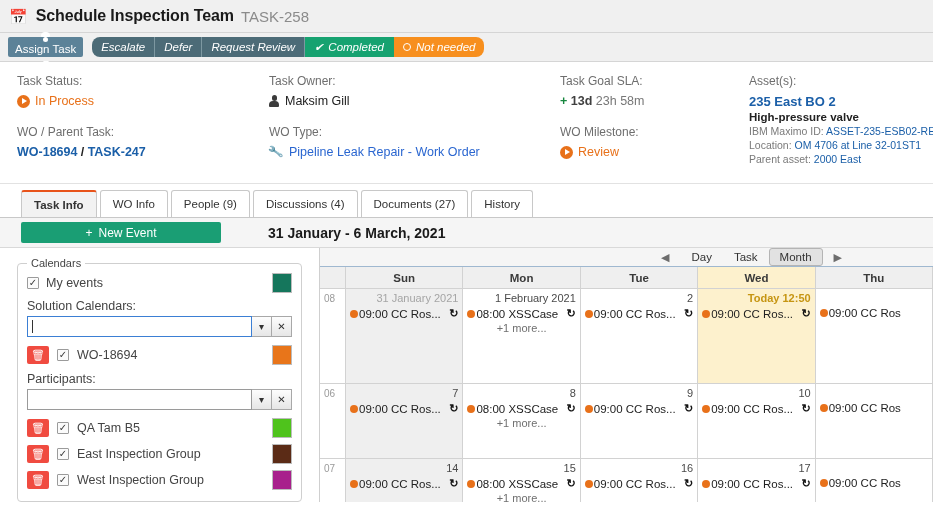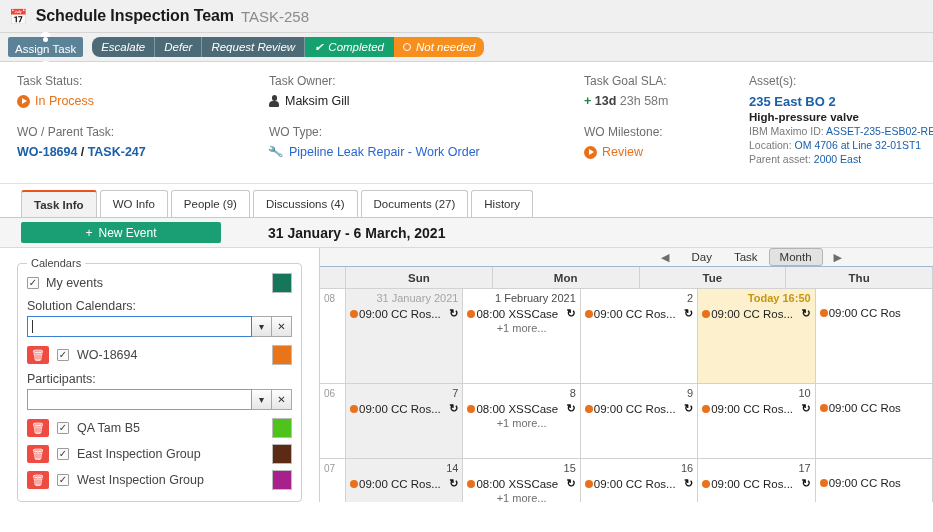--- a/index.html
+++ b/index.html
@@ -209,21 +209,21 @@
       <span class="person-dark"></span>
       <span>Maksim Gill</span>
     </div>
     <div class="lbl row2">WO Type:</div>
     <div class="wotype">
       <span class="wrench">🔧</span>
       <a href="#">Pipeline Leak Repair - Work Order</a>
     </div>
   </div>
 
-  <div class="col" style="left:584px;">
+  <div class="col" style="left:560px;">
     <div class="lbl">Task Goal SLA:</div>
     <div class="sla">
       <span class="plus-g">+</span>
       <b>13d</b>
       <span>23h 58m</span>
     </div>
     <div class="lbl row2">WO Milestone:</div>
     <div class="val-status">
       <span class="play-ico"></span>
       <span>Review</span>
@@ -353,20 +353,21 @@
       <span class="navview">Task</span>
       <span class="navview sel">Month</span>
       <span class="navarrow">▶</span>
     </div>
     <div id="grid">
       <div id="headrow">
         <div class="wk-gutter"></div>
       <div class="dayhead">Sun</div>
           <div class="dayhead">Mon</div>
           <div class="dayhead">Tue</div>
+          <div class="dayhead today">Wed</div>
           <div class="dayhead">Thu</div>
         </div>
       <div id="weeks">
           <div class="wkrow" style="height: 95px;">
             <div class="wknum">08</div>
             <div class="daycell weekend">
               <div class="daynum muted">31 January 2021</div>
               <div class="event">
                 <span class="evdot" style="background: rgb(232, 113, 26);"></span>
                 <span class="evtxt">09:00 CC Ros...</span>
@@ -384,21 +385,21 @@
             </div>
             <div class="daycell">
               <div class="daynum">2</div>
               <div class="event">
                 <span class="evdot" style="background: rgb(232, 113, 26);"></span>
                 <span class="evtxt">09:00 CC Ros...</span>
                 <span class="recur">↻</span>
               </div>
             </div>
             <div class="daycell today">
-              <div class="daynum todaylbl">Today 16:50</div>
+              <div class="daynum todaylbl">Today 12:50</div>
               <div class="event">
                 <span class="evdot" style="background: rgb(232, 113, 26);"></span>
                 <span class="evtxt">09:00 CC Ros...</span>
                 <span class="recur">↻</span>
               </div>
             </div>
             <div class="daycell">
               <div class="daynum"></div>
               <div class="event">
                 <span class="evdot" style="background: rgb(232, 113, 26);"></span>

